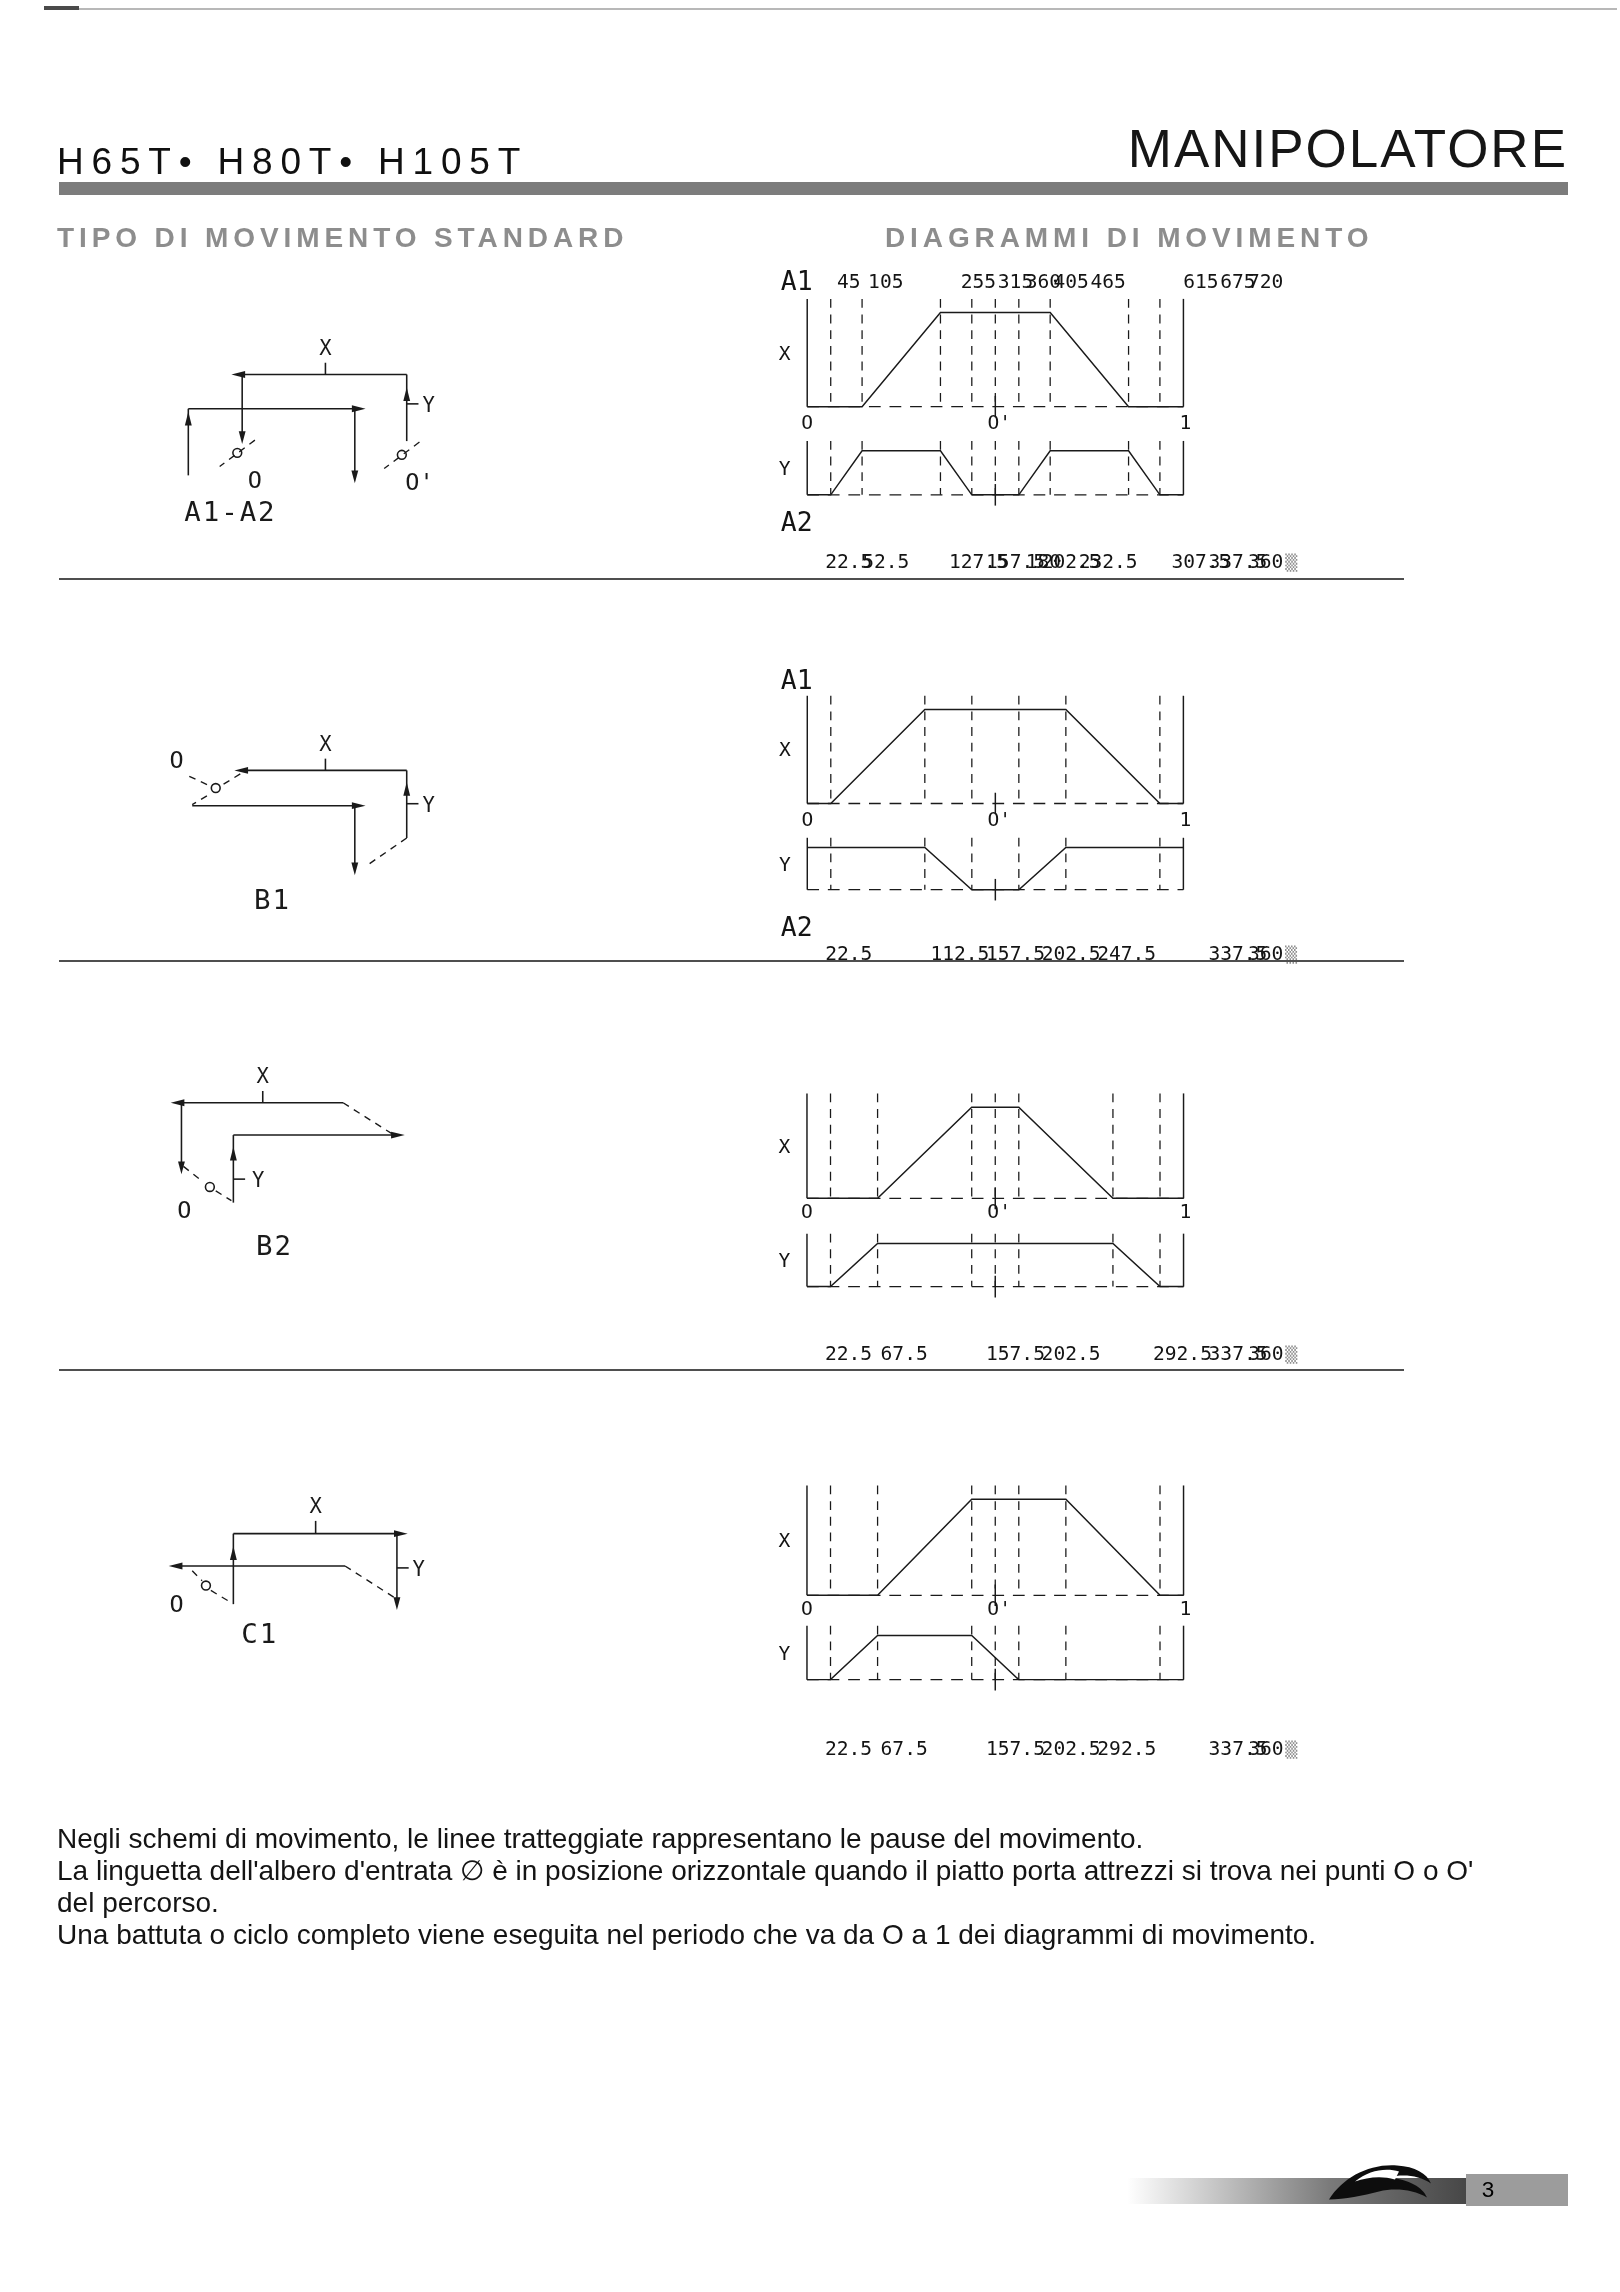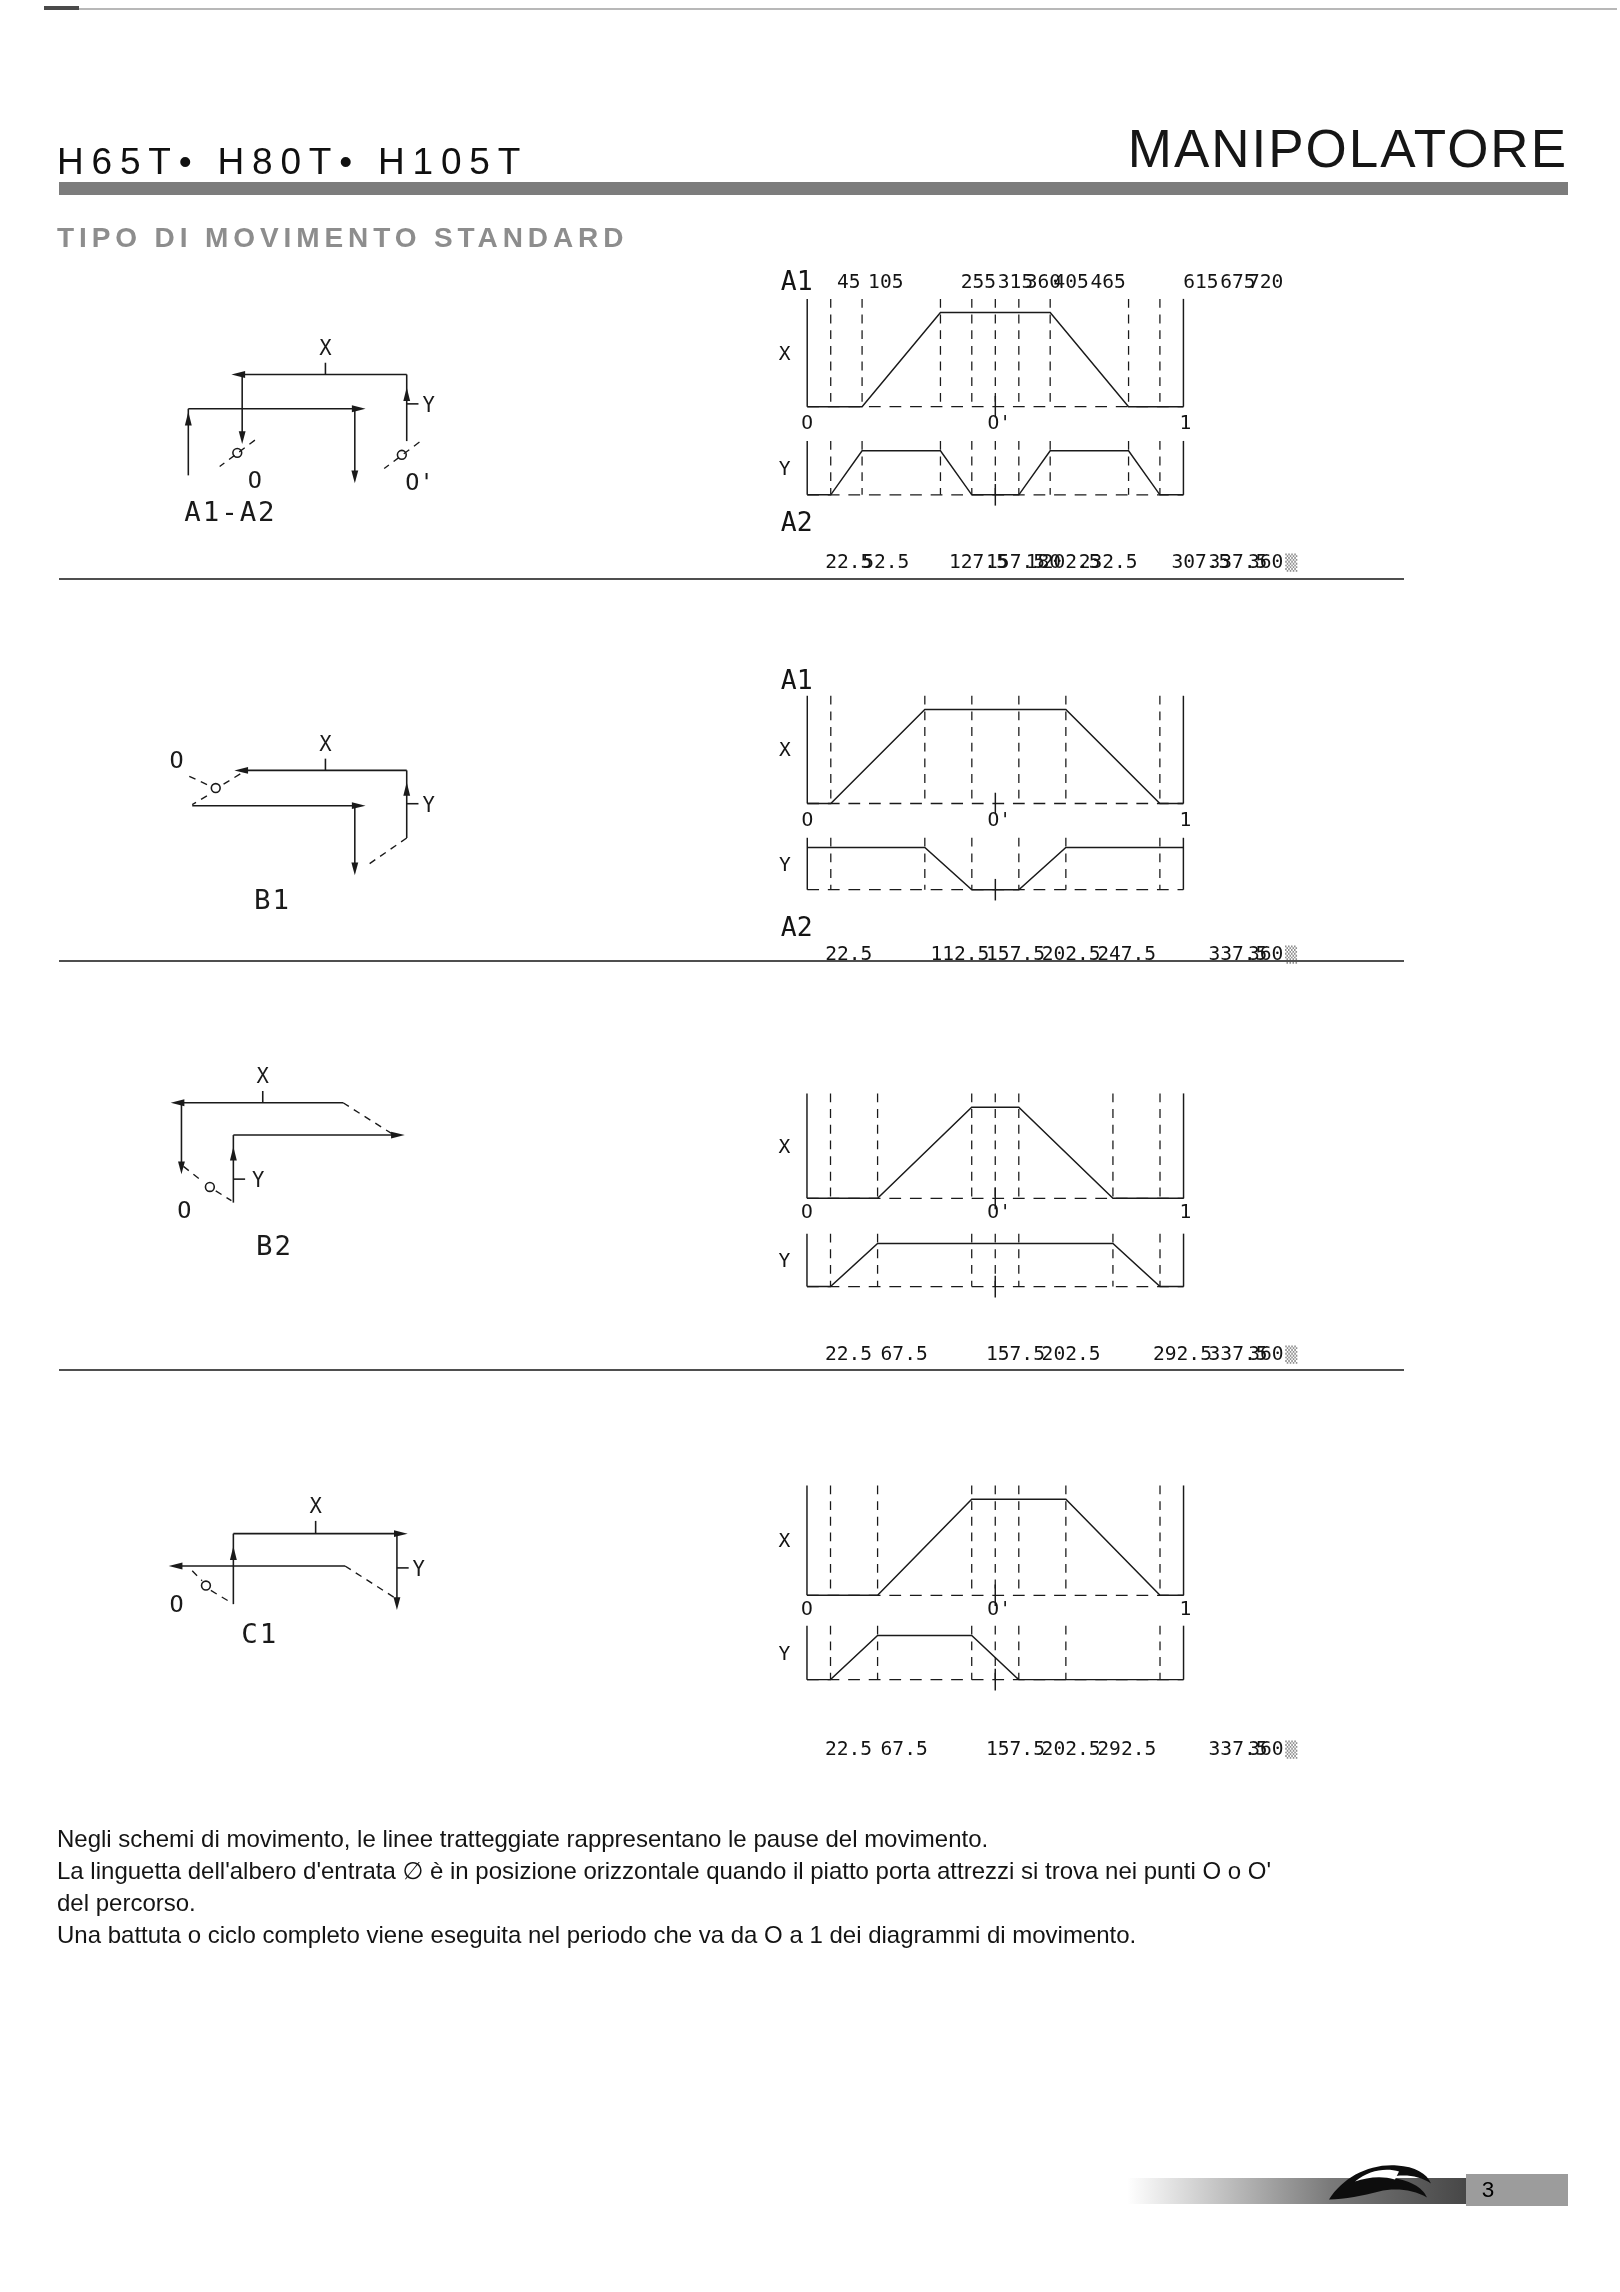--- a/index.html
+++ b/index.html
@@ -6,21 +6,21 @@
   .page{position:relative;width:1620px;height:2293px;background:#ffffff;margin:0 auto;
         font-family:"Liberation Sans",sans-serif;color:#1a1a1a;overflow:hidden}
   .abs{position:absolute}
   .top-rule{background:#b8b8b8;height:2px}
   .top-rule-start{background:#4a4a4a;height:3.9px}
   .models{font-size:37px;letter-spacing:7.8px;font-weight:400;color:#101010;white-space:nowrap}
   .brand{font-size:53px;letter-spacing:2px;font-weight:400;color:#161616;white-space:nowrap}
   .hbar{background:#7c7c7c}
   .stitle{font-size:28px;font-weight:bold;letter-spacing:4.9px;color:#8d8d8d;white-space:nowrap}
   .sep{background:#4f4f4f;height:2px}
-  .para div{font-size:24px;line-height:32px;white-space:nowrap;color:#141414}
+  .para div{font-size:28px;line-height:32px;white-space:nowrap;color:#141414}
   
   .sk line,.sk circle{stroke:#1a1a1a;stroke-width:1.6;fill:none}
   .sk .dsh{stroke-dasharray:7,6;stroke-width:1.4}
   .sk polygon{fill:#1a1a1a;stroke:none}
   .sk text{font:400 21px "DejaVu Sans Mono",monospace;fill:#1a1a1a}
   .sk .piv{font-size:24px}
   .sk .cap{font-size:28px;letter-spacing:2px}
   
   .mdiag .s{stroke:#1a1a1a;stroke-width:1.5;fill:none}
   .mdiag .d{stroke:#1a1a1a;stroke-width:1.3;fill:none;stroke-dasharray:9,7}
@@ -38,20 +38,21 @@
 <div class="page">
 
   <div class="abs top-rule" style="left:44px;top:7.8px;width:1573px"></div>
   <div class="abs top-rule-start" style="left:44px;top:5.9px;width:35px"></div>
 
   <div class="abs models" style="left:57px;top:141px">H65T• H80T• H105T</div>
   <div class="abs brand" style="right:52px;top:118px">MANIPOLATORE</div>
   <div class="abs hbar" style="left:59px;top:182px;width:1509px;height:12.7px"></div>
 
   <div class="abs stitle" style="left:57px;top:222px">TIPO DI MOVIMENTO STANDARD</div>
+  <div class="abs stitle" style="left:885px;top:222px">DIAGRAMMI DI MOVIMENTO</div>
 
   <svg class="abs sk" style="left:108px;top:294px" width="333" height="255" viewBox="0 0 340 260">
     <line x1="137" y1="82" x2="305" y2="82"></line>
       <polygon points="126,82 140,78.5 140,85.5"></polygon>
     <line x1="222" y1="82" x2="222" y2="70"></line>
     <text x="222" y="62" text-anchor="middle">X</text>
     <line x1="137" y1="82" x2="137" y2="142"></line>
       <polygon points="137,153 133.5,140 140.5,140"></polygon>
     <line x1="82" y1="117" x2="252" y2="117"></line>
       <polygon points="263,117 249,113.5 249,120.5"></polygon>

